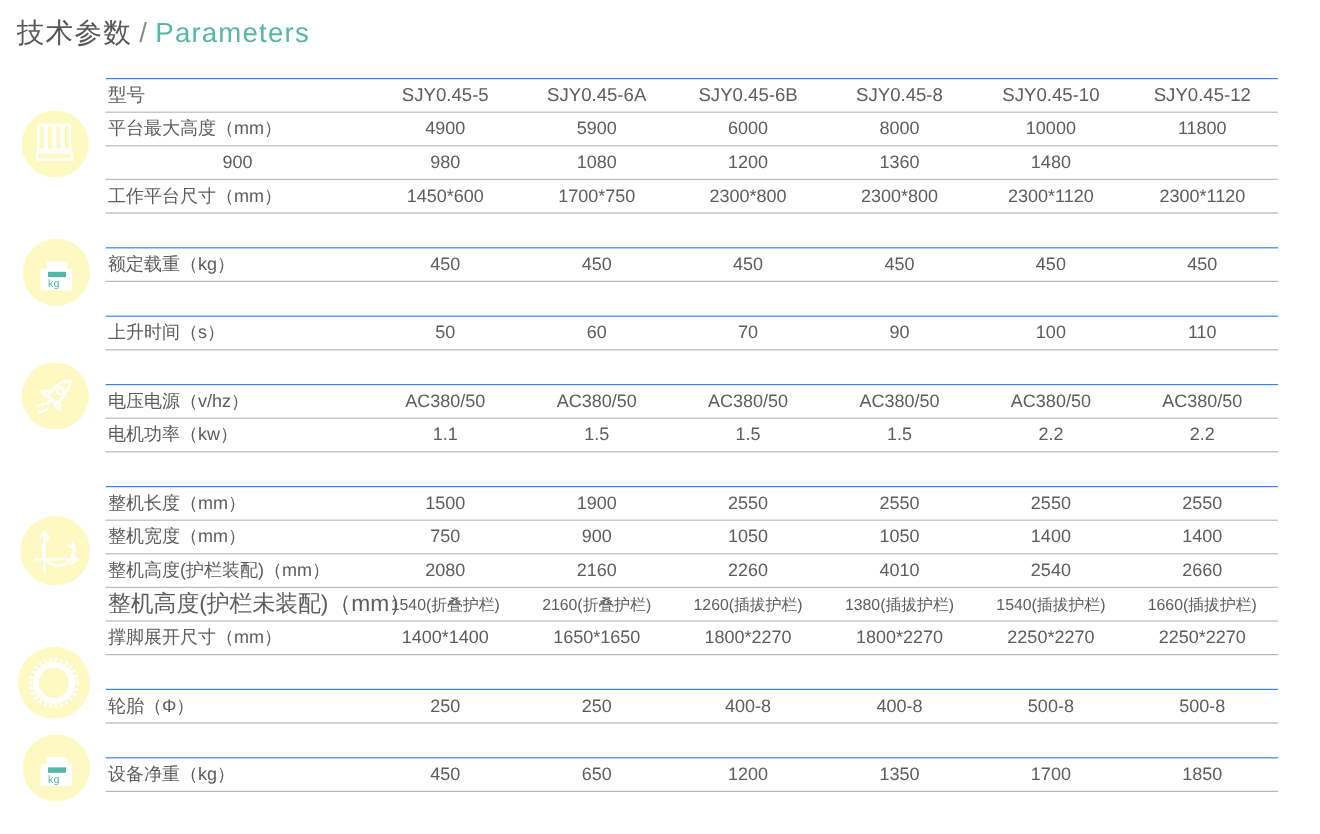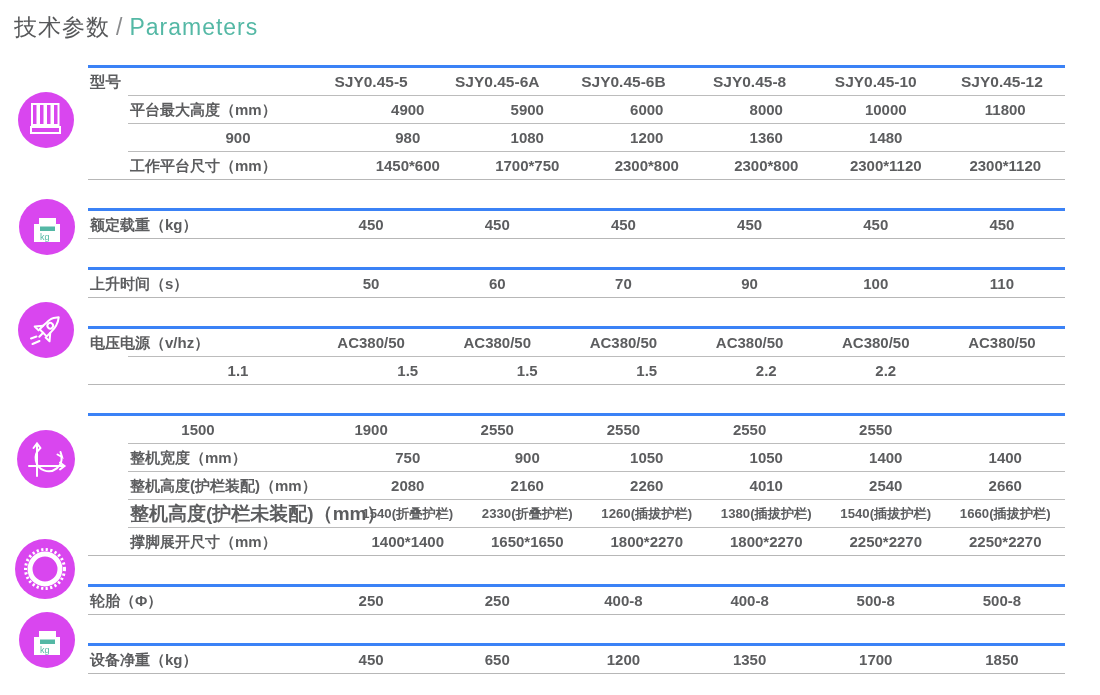--- a/index.html
+++ b/index.html
@@ -4,29 +4,29 @@
 <style>
   html,body{margin:0;padding:0;background:#ffffff;}
   body{font-family:"Liberation Sans","DejaVu Sans",sans-serif;}
   .page{position:relative;width:1100px;height:695px;background:#fff;overflow:hidden;padding-left:28px;}
 
   .page-title{position:absolute;left:14px;top:12px;font-size:23px;letter-spacing:1px;color:#57585a;}
   .page-title .accent{color:#54b8a5;}
   .page-title .sep{color:#8a8b8d;margin:0 6px;}
 
   
-  .icon-circle{position:absolute;width:56px;height:56px;border-radius:50%;background:#d946ef;
+  .icon-circle{position:absolute;width:56px;height:56px;border-radius:50%;background:#fef9c3;
     display:flex;align-items:center;justify-content:center;}
   .icon-circle svg{width:48px;height:48px;display:block;}
 
   
   .ptable{position:absolute;left:88px;top:65px;width:977px;color:#5c5d5f;}
-  .tgroup{border-top:3px solid #3b82f6;border-bottom:1px solid #b7b7b7;margin-bottom:28px;font-weight:bold;}
+  .tgroup{border-top:1px solid #3b82f6;border-bottom:1px solid #b7b7b7;margin-bottom:28px;}
   .trow{display:grid;grid-template-columns:220px repeat(6,1fr);align-items:center;height:27px;}
-  .trow + .trow{border-top:1px solid #bcbcbc;margin-left:40px;}
+  .trow + .trow{border-top:1px solid #bcbcbc;}
   .cell{font-size:15px;text-align:center;white-space:nowrap;color:#5c5d5f;line-height:1;}
   .cell.label{text-align:left;padding-left:2px;}
   .trow.header .cell{font-size:15.5px;}
   .trow.compact .cell{font-size:13.2px;}
   .trow.compact .cell.label{font-size:19px;}
 </style>
 </head>
 <body>
 
 <div class="page">
@@ -156,30 +156,32 @@
         <div class="trow">
           <div class="cell label">电压电源（v/hz）</div>
           <div class="cell">AC380/50</div>
           <div class="cell">AC380/50</div>
           <div class="cell">AC380/50</div>
           <div class="cell">AC380/50</div>
           <div class="cell">AC380/50</div>
           <div class="cell">AC380/50</div>
         </div>
         <div class="trow">
+          <div class="cell label">电机功率（kw）</div>
           <div class="cell">1.1</div>
           <div class="cell">1.5</div>
           <div class="cell">1.5</div>
           <div class="cell">1.5</div>
           <div class="cell">2.2</div>
           <div class="cell">2.2</div>
         </div>
       </div>
       <div class="tgroup">
         <div class="trow">
+          <div class="cell label">整机长度（mm）</div>
           <div class="cell">1500</div>
           <div class="cell">1900</div>
           <div class="cell">2550</div>
           <div class="cell">2550</div>
           <div class="cell">2550</div>
           <div class="cell">2550</div>
         </div>
         <div class="trow">
           <div class="cell label">整机宽度（mm）</div>
           <div class="cell">750</div>
@@ -194,21 +196,21 @@
           <div class="cell">2080</div>
           <div class="cell">2160</div>
           <div class="cell">2260</div>
           <div class="cell">4010</div>
           <div class="cell">2540</div>
           <div class="cell">2660</div>
         </div>
         <div class="trow compact">
           <div class="cell label">整机高度(护栏未装配)（mm）</div>
           <div class="cell">1540(折叠护栏)</div>
-          <div class="cell">2330(折叠护栏)</div>
+          <div class="cell">2160(折叠护栏)</div>
           <div class="cell">1260(插拔护栏)</div>
           <div class="cell">1380(插拔护栏)</div>
           <div class="cell">1540(插拔护栏)</div>
           <div class="cell">1660(插拔护栏)</div>
         </div>
         <div class="trow">
           <div class="cell label">撑脚展开尺寸（mm）</div>
           <div class="cell">1400*1400</div>
           <div class="cell">1650*1650</div>
           <div class="cell">1800*2270</div>

